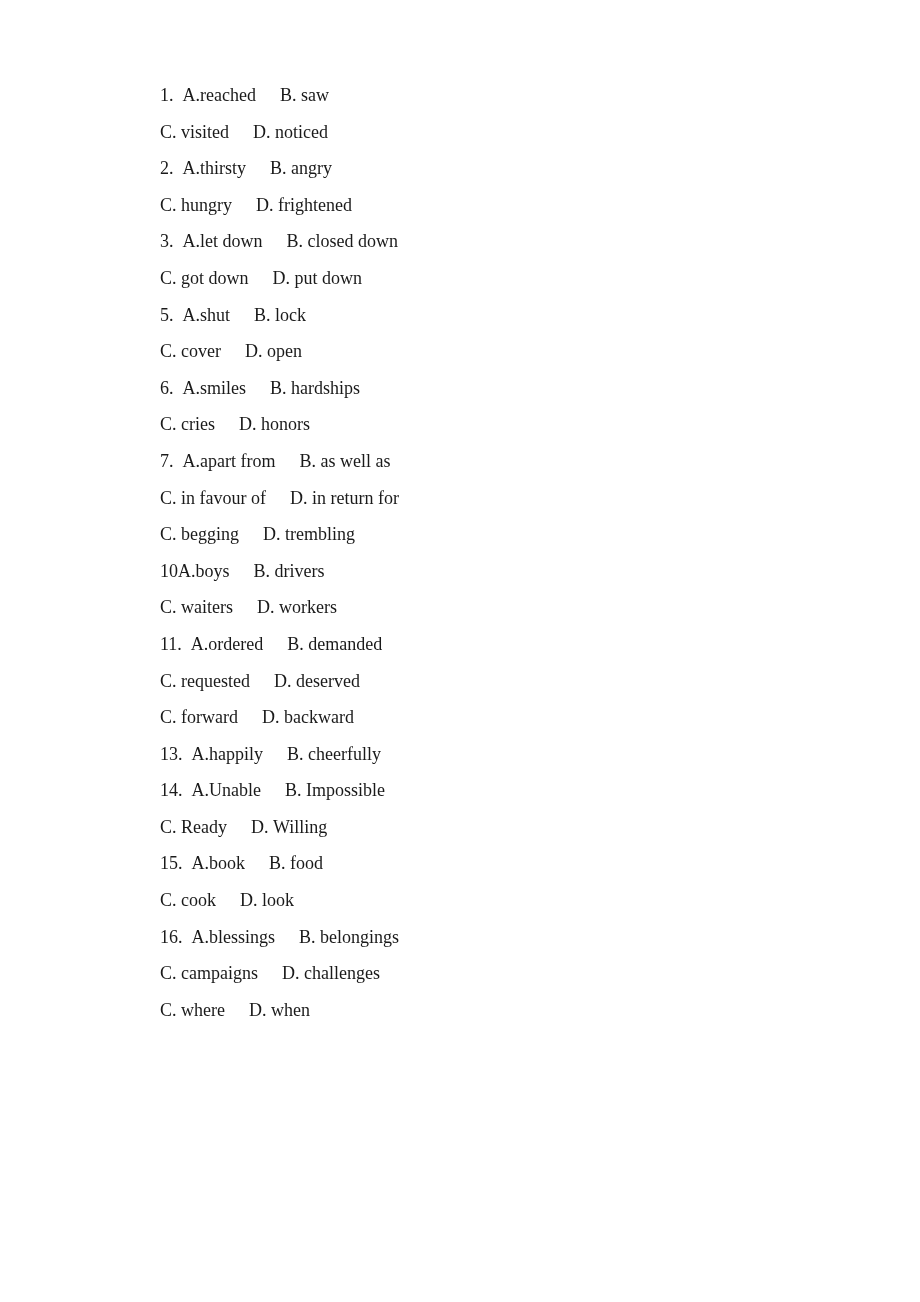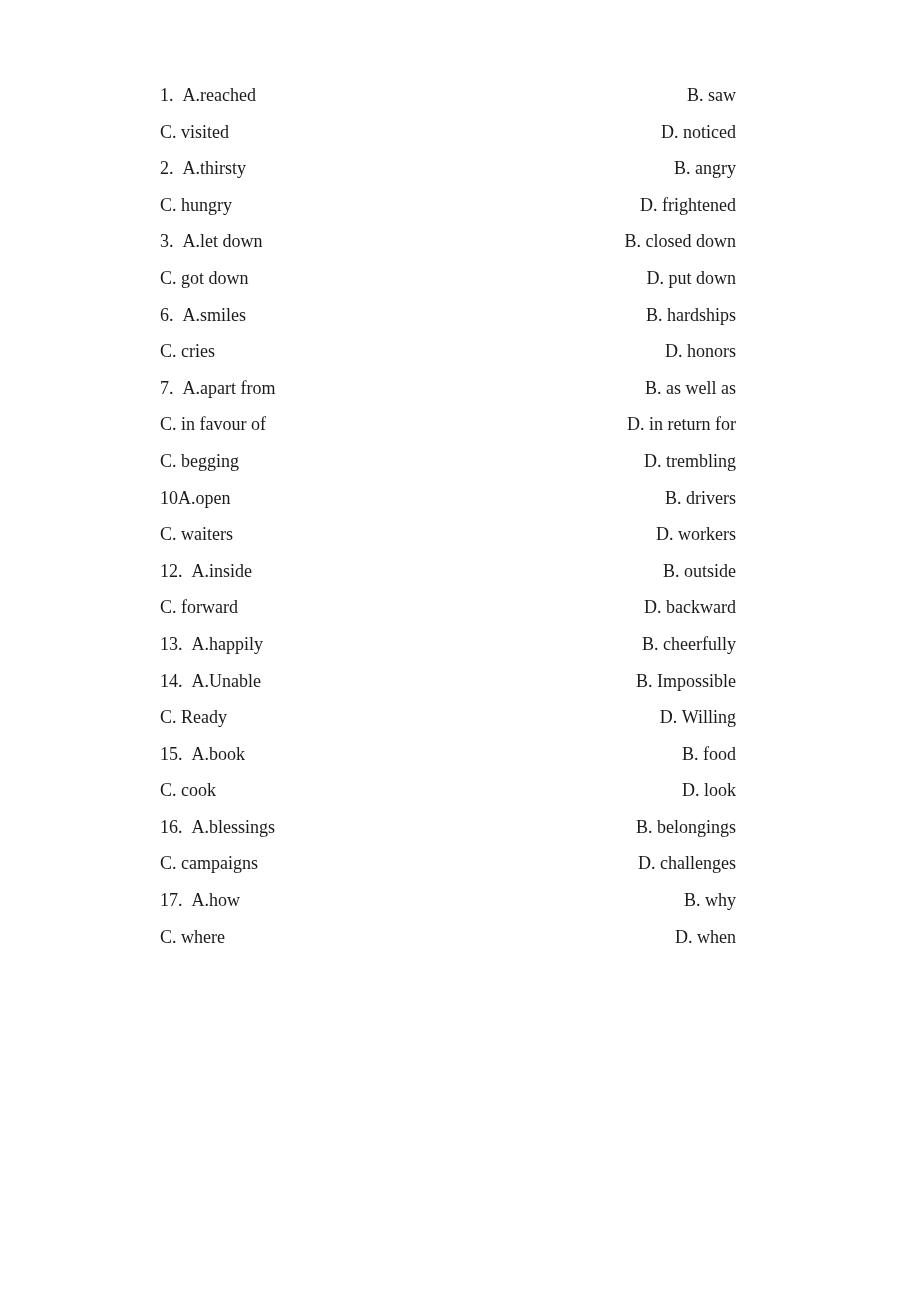--- a/index.html
+++ b/index.html
@@ -19,21 +19,20 @@
       padding: 80px 160px 80px 160px;
     }
     .question-group {
       margin-bottom: 4px;
     }
     .row {
       display: flex;
       align-items: baseline;
       margin-bottom: 6px;
       line-height: 1.7;
-      justify-content: space-between;
     }
     .option {
       display: inline-flex;
       align-items: baseline;
       margin-right: 24px;
       white-space: nowrap;
     }
   </style>
 </head>
 <body>
@@ -67,20 +66,30 @@
         </div>
         <div class="row">
           <span class="option">C.&nbsp;got down</span>
           <span class="option">D.&nbsp;put down</span>
         </div>
       </div>
       <div class="question-group">
       </div>
       <div class="question-group">
         <div class="row">
+          <span class="option">5.&nbsp;&nbsp;A.shut</span>
+          <span class="option">B.&nbsp;lock</span>
+        </div>
+        <div class="row">
+          <span class="option">C.&nbsp;cover</span>
+          <span class="option">D.&nbsp;open</span>
+        </div>
+      </div>
+      <div class="question-group">
+        <div class="row">
           <span class="option">6.&nbsp;&nbsp;A.smiles</span>
           <span class="option">B.&nbsp;hardships</span>
         </div>
         <div class="row">
           <span class="option">C.&nbsp;cries</span>
           <span class="option">D.&nbsp;honors</span>
         </div>
       </div>
       <div class="question-group">
         <div class="row">
@@ -93,35 +102,39 @@
         </div>
       </div>
       <div class="question-group">
         <div class="row">
           <span class="option">C.&nbsp;begging</span>
           <span class="option">D.&nbsp;trembling</span>
         </div>
       </div>
       <div class="question-group">
         <div class="row">
-          <span class="option">10A.open</span>
+          <span class="option">10A.boys</span>
           <span class="option">B.&nbsp;drivers</span>
         </div>
         <div class="row">
           <span class="option">C.&nbsp;waiters</span>
           <span class="option">D.&nbsp;workers</span>
         </div>
       </div>
       <div class="question-group">
+        <div class="row">
+          <span class="option">11.&nbsp;&nbsp;A.ordered</span>
+          <span class="option">B.&nbsp;demanded</span>
+        </div>
+        <div class="row">
+          <span class="option">C.&nbsp;requested</span>
+          <span class="option">D.&nbsp;deserved</span>
+        </div>
       </div>
       <div class="question-group">
-        <div class="row">
-          <span class="option">12.&nbsp;&nbsp;A.inside</span>
-          <span class="option">B.&nbsp;outside</span>
-        </div>
         <div class="row">
           <span class="option">C.&nbsp;forward</span>
           <span class="option">D.&nbsp;backward</span>
         </div>
       </div>
       <div class="question-group">
         <div class="row">
           <span class="option">13.&nbsp;&nbsp;A.happily</span>
           <span class="option">B.&nbsp;cheerfully</span>
         </div>
@@ -151,22 +164,18 @@
           <span class="option">16.&nbsp;&nbsp;A.blessings</span>
           <span class="option">B.&nbsp;belongings</span>
         </div>
         <div class="row">
           <span class="option">C.&nbsp;campaigns</span>
           <span class="option">D.&nbsp;challenges</span>
         </div>
       </div>
       <div class="question-group">
         <div class="row">
-          <span class="option">17.&nbsp;&nbsp;A.how</span>
-          <span class="option">B.&nbsp;why</span>
-        </div>
-        <div class="row">
           <span class="option">C.&nbsp;where</span>
           <span class="option">D.&nbsp;when</span>
         </div>
       </div>
     </div>
 </div>
 
 </body></html>

